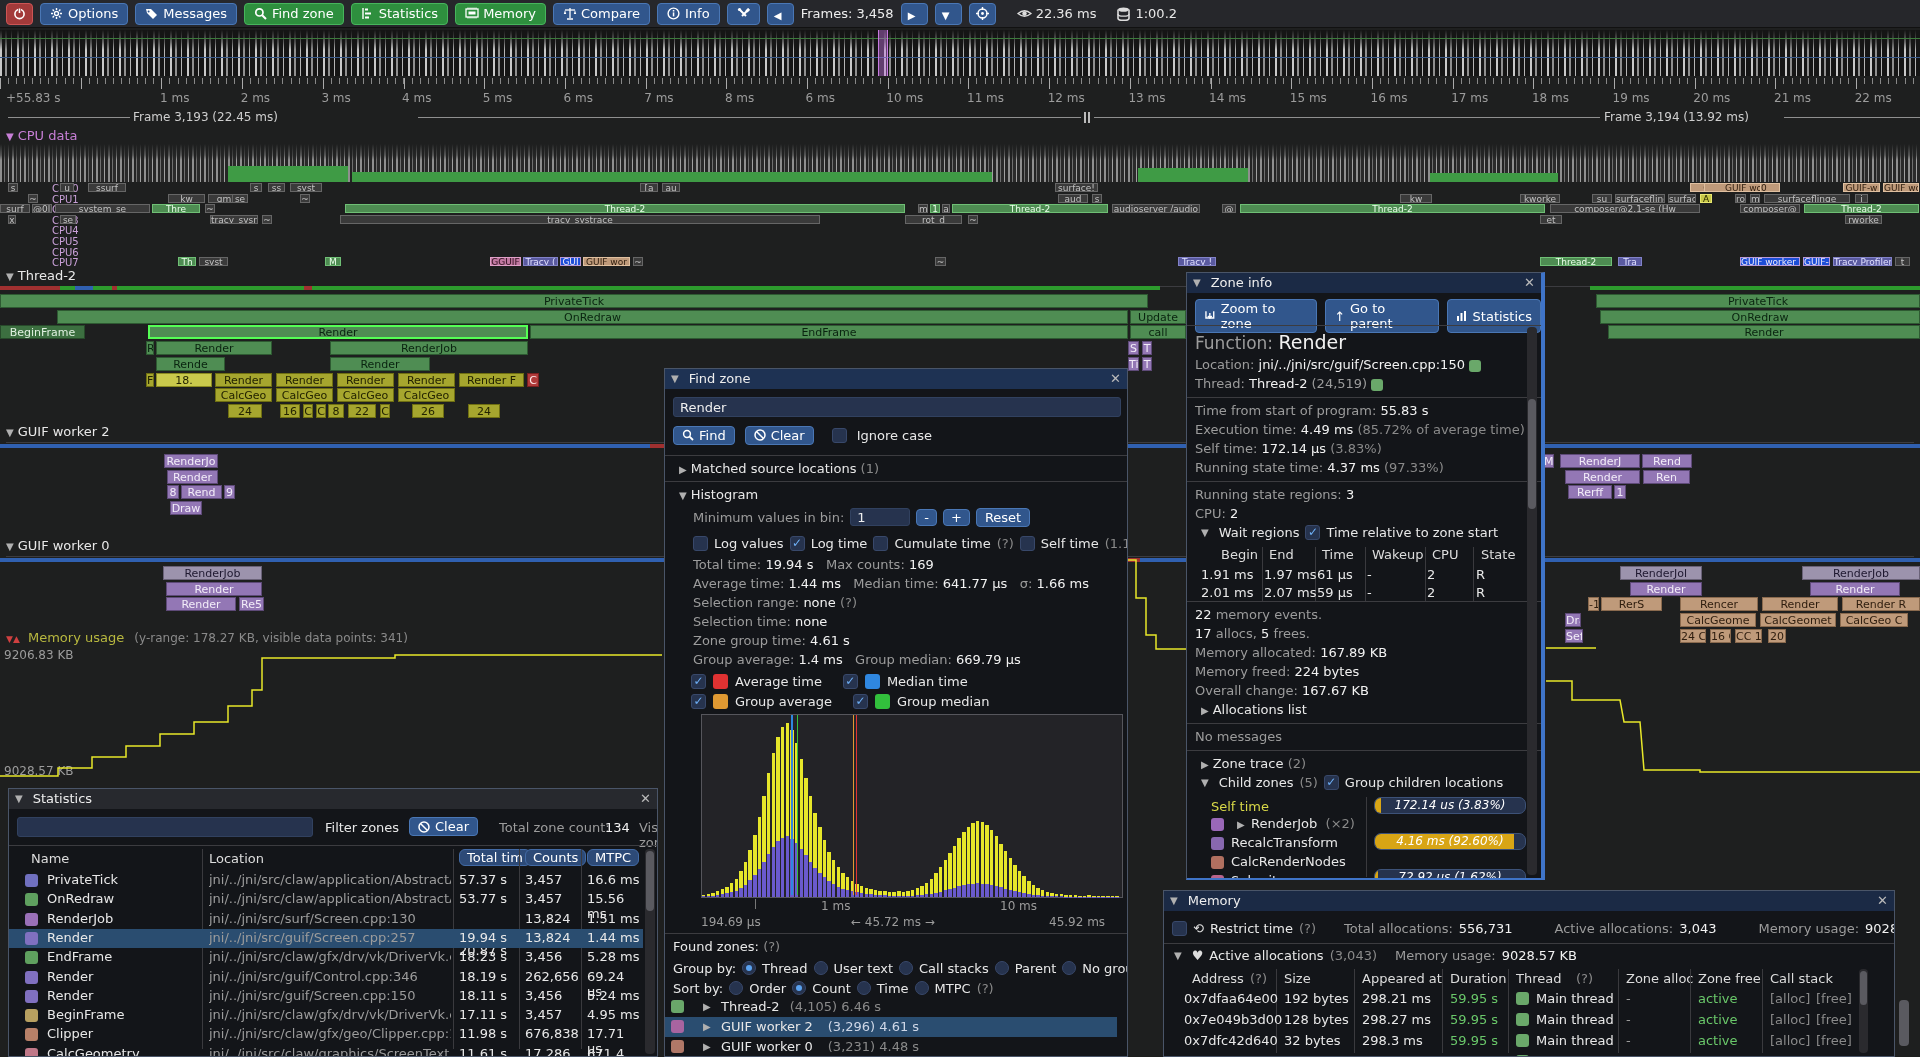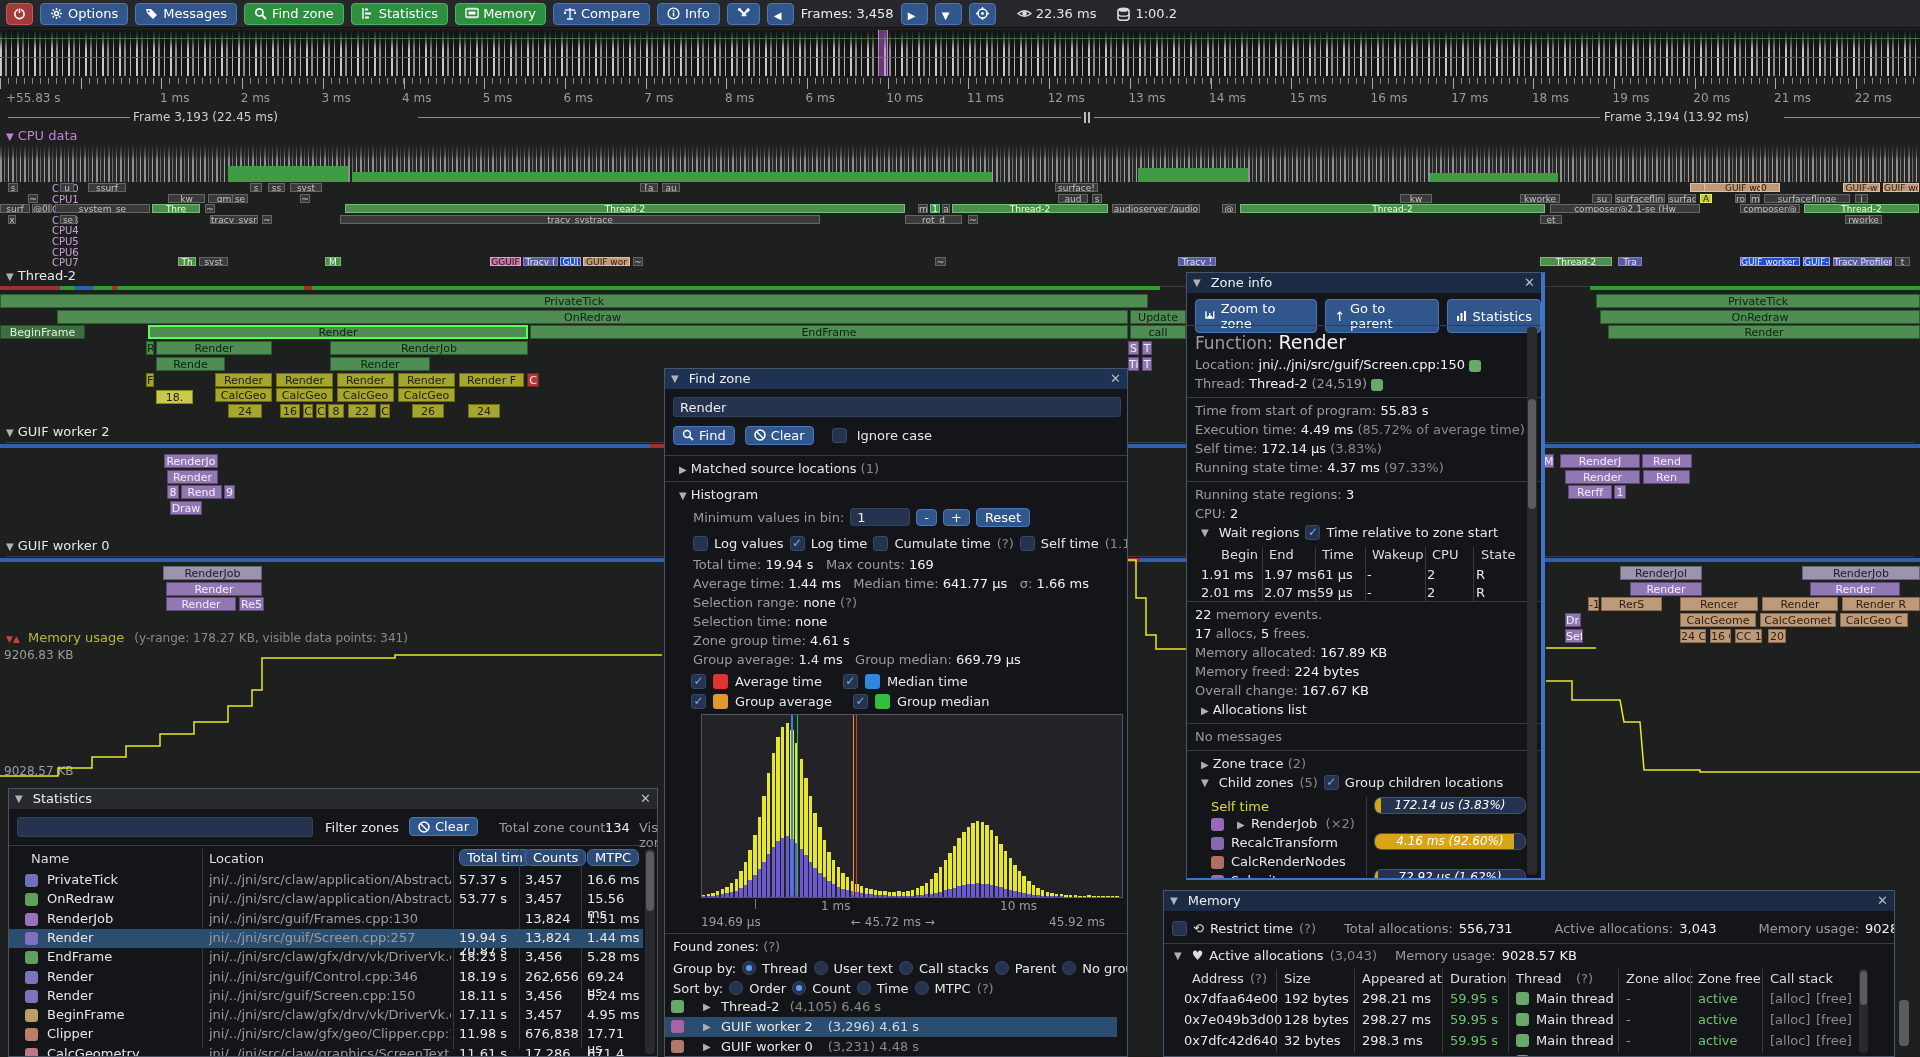--- a/index.html
+++ b/index.html
@@ -365,21 +365,21 @@
       <div class="zone z-green" style="left: 146px; top: 341.1px; width: 8px;">R</div>
       <div class="zone z-green" style="left: 156px; top: 341.1px; width: 116px;">Render</div>
       <div class="zone z-green" style="left: 330px; top: 341.1px; width: 198px;">RenderJob</div>
       <div class="zone z-purple" style="left: 1128px; top: 341.1px; width: 11px;">S</div>
       <div class="zone z-purple" style="left: 1142px; top: 341.1px; width: 10px;">T</div>
       <div class="zone z-green" style="left: 156px; top: 356.8px; width: 69px;">Rende</div>
       <div class="zone z-green" style="left: 330px; top: 356.8px; width: 100px;">Render</div>
       <div class="zone z-purple" style="left: 1128px; top: 356.8px; width: 11px;">Ti</div>
       <div class="zone z-purple" style="left: 1142px; top: 356.8px; width: 10px;">T</div>
       <div class="zone z-olive" style="left: 146px; top: 372.5px; width: 8px;">F</div>
-      <div class="zone z-yellow" style="left: 156px; top: 372.5px; width: 37px; margin-top: 17px;">18.</div>
+      <div class="zone z-yellow" style="left: 156px; top: 372.5px; width: 56px;">18.</div>
       <div class="zone z-olive" style="left: 215px; top: 372.5px; width: 57px;">Render</div>
       <div class="zone z-olive" style="left: 276px; top: 372.5px; width: 57px;">Render</div>
       <div class="zone z-olive" style="left: 337px; top: 372.5px; width: 57px;">Render</div>
       <div class="zone z-olive" style="left: 398px; top: 372.5px; width: 57px;">Render</div>
       <div class="zone z-olive" style="left: 459px; top: 372.5px; width: 65px;">Render F</div>
       <div class="zone z-red" style="left: 527px; top: 372.5px; width: 12px;">C</div>
       <div class="zone z-olive" style="left: 215px; top: 388.2px; width: 57px;">CalcGeo</div>
       <div class="zone z-olive" style="left: 276px; top: 388.2px; width: 57px;">CalcGeo</div>
       <div class="zone z-olive" style="left: 337px; top: 388.2px; width: 57px;">CalcGeo</div>
       <div class="zone z-olive" style="left: 398px; top: 388.2px; width: 57px;">CalcGeo</div>
@@ -497,21 +497,21 @@
           <div class="swatch" style="position: absolute; left: 16px; top: 3px; background: rgb(95, 160, 95);"></div>
           <div class="abs" style="left: 38px; top: 1px; white-space: nowrap;">OnRedraw</div>
           <div class="abs grey" style="left: 200px; top: 1px; width: 242px; overflow: hidden; white-space: nowrap;">jni/../jni/src/claw/application/AbstractApp.</div>
           <div class="abs" style="left: 450px; top: 1px;">53.77 s</div>
           <div class="abs" style="left: 516px; top: 1px;">3,457</div>
           <div class="abs" style="left: 578px; top: 1px;">15.56 ms</div>
         </div>
         <div class="abs" style="left: 0px; top: 38.6px; width: 634px; height: 19px;">
           <div class="swatch" style="position: absolute; left: 16px; top: 3px; background: rgb(154, 112, 184);"></div>
           <div class="abs" style="left: 38px; top: 1px; white-space: nowrap;">RenderJob</div>
-          <div class="abs grey" style="left: 200px; top: 1px; width: 242px; overflow: hidden; white-space: nowrap;">jni/../jni/src/guif/Frames.cpp:130</div>
+          <div class="abs grey" style="left: 200px; top: 1px; width: 242px; overflow: hidden; white-space: nowrap;">jni/../jni/src/surf/Screen.cpp:130</div>
           <div class="abs" style="left: 450px; top: 1px; margin-top: 32px;">20.87 s</div>
           <div class="abs" style="left: 516px; top: 1px;">13,824</div>
           <div class="abs" style="left: 578px; top: 1px;">1.51 ms</div>
         </div>
         <div class="abs row-sel" style="left: 0px; top: 57.9px; width: 634px; height: 19px;">
           <div class="swatch" style="position: absolute; left: 16px; top: 3px; background: rgb(128, 112, 192);"></div>
           <div class="abs" style="left: 38px; top: 1px; white-space: nowrap;">Render</div>
           <div class="abs grey" style="left: 200px; top: 1px; width: 242px; overflow: hidden; white-space: nowrap;">jni/../jni/src/guif/Screen.cpp:257</div>
           <div class="abs" style="left: 450px; top: 1px;">19.94 s</div>
           <div class="abs" style="left: 516px; top: 1px;">13,824</div>

